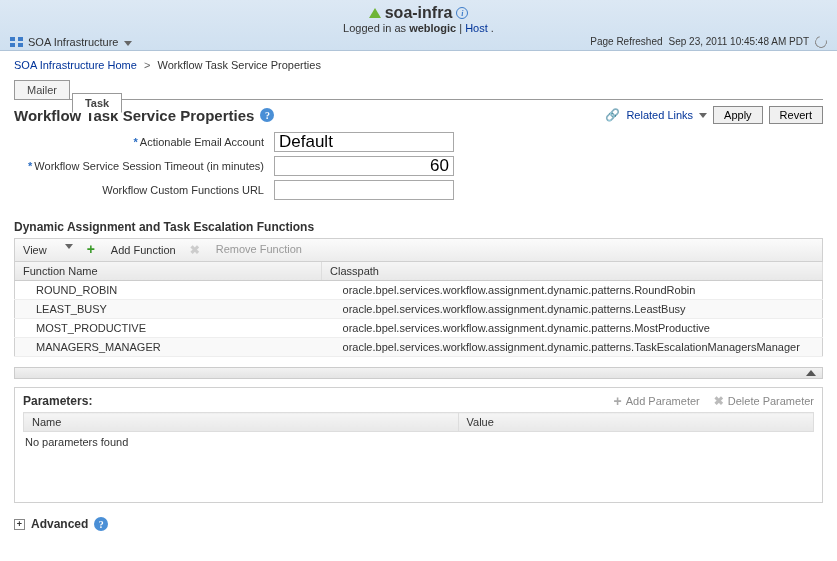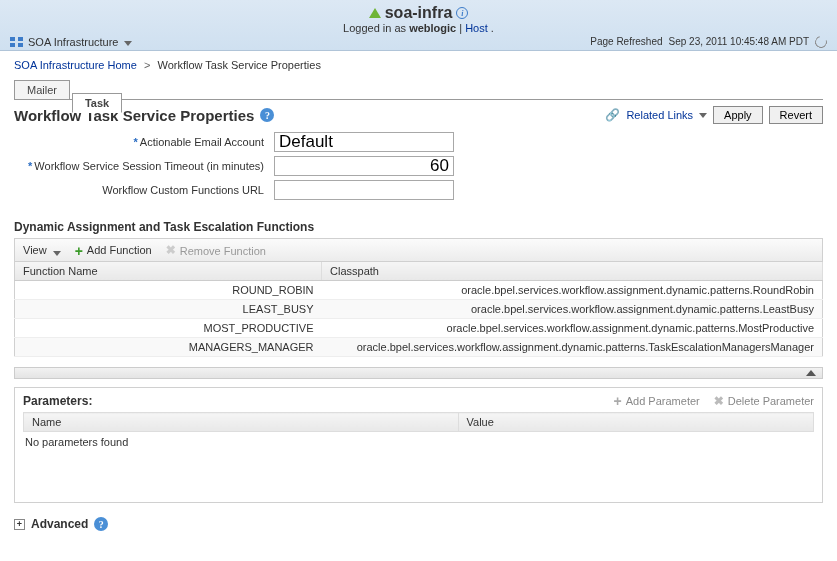--- a/index.html
+++ b/index.html
@@ -115,40 +115,40 @@
 
   
   .section-title { padding: 8px 14px 4px 14px; font-weight:bold; font-size:12px; }
 
   .toolbar {
     margin: 0 14px; border:1px solid #d0d0d0;
     background: linear-gradient(#fbfbfb,#ececec);
     padding: 4px 8px; display:flex; align-items:center; gap:14px;
   }
   .toolbar .tool {
-    display:inline-flex; align-items:flex-end; gap:4px; cursor:pointer;
+    display:inline-flex; align-items:flex-start; gap:16px; cursor:pointer;
   }
   .toolbar .tool.disabled { color:#999; cursor:default; }
   .plus-icon { color:#3a9a28; font-weight:bold; font-size:14px; line-height:10px; }
   .x-icon { color:#bbb; font-weight:bold; font-size:12px; }
   .x-icon.dis { color:#ccc; }
 
   
   .func-table {
     margin: 0 14px; border:1px solid #d0d0d0; border-top:none;
     border-collapse: collapse; width: calc(100% - 28px);
     background:#fff;
   }
   .func-table th {
     background: linear-gradient(#f5f5f5,#e8e8e8);
     border-bottom:1px solid #ccc; border-right:1px solid #ddd;
     text-align:left; font-weight:normal; padding:3px 8px;
   }
   .func-table td {
-    border-bottom:1px solid #eee; padding:3px 8px;text-align:right;
+    border-bottom:1px solid #eee; padding:3px 21px;
   }
   .func-table tr:nth-child(even) td { background:#f9f9f9; }
 
   
   .split-bar {
     margin: 10px 14px 0 14px; height:12px; 
     background: linear-gradient(#f2f2f2,#e4e4e4);
     border:1px solid #ccc; position:relative;
   }
   .split-up {

